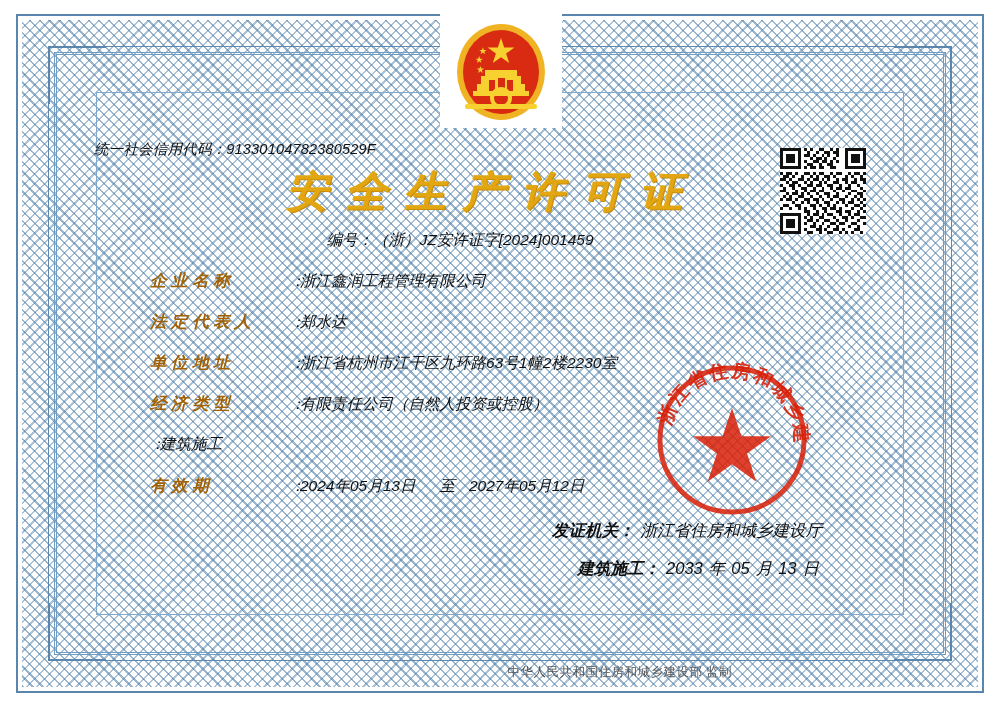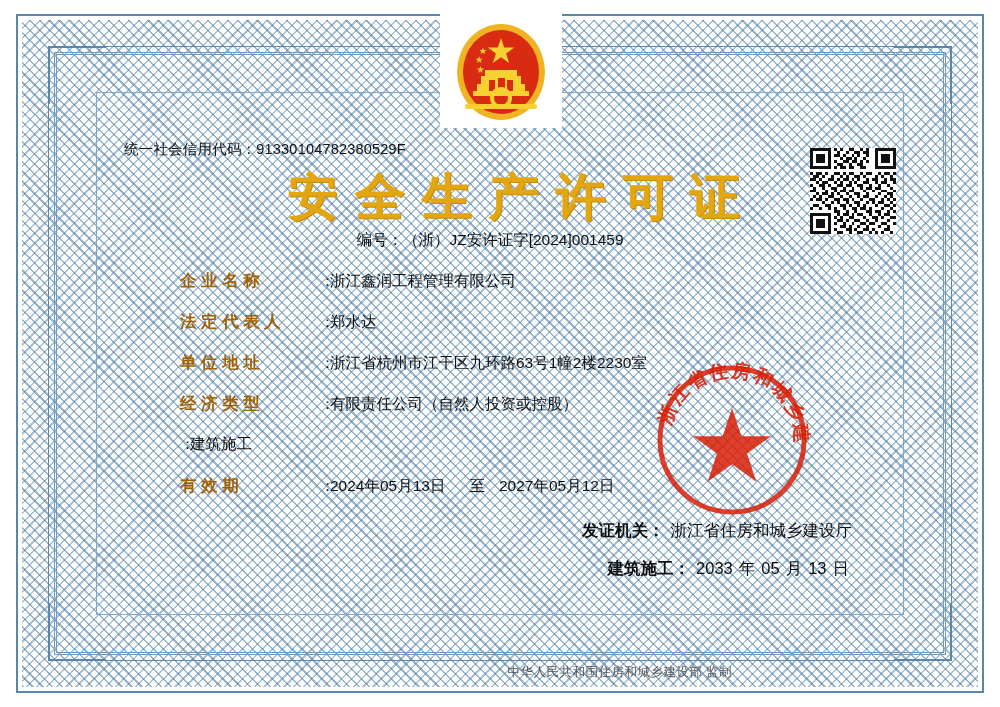--- a/index.html
+++ b/index.html
@@ -90,41 +90,41 @@
     position: absolute;
     left: 440px; top: 10px;
     width: 122px; height: 118px;
     background: #ffffff;
     z-index: 5;
   }
 
   
   .content {
     position: absolute;
-    left: 110px; top: 92px;
-    width: 760px; height: 523px;
+    left: 80px; top: 92px;
+    width: 760px; height: 523px; font-style: italic;
   }
 
   .credit-code {
     position: absolute;
     left: 14px; top: 48px;
     font-size: 14.5px;
     color: #111111;
     letter-spacing: 0.2px;
     white-space: nowrap;
   }
 
   .main-title {
     position: absolute;
     left: 0; top: 72px;
     width: 808px;
     text-align: center;
     font-family: "Liberation Serif", serif;
     font-weight: bold;
-    font-size: 50px;
+    font-size: 42px;
     letter-spacing: 17px;
     text-indent: 17px;
     color: #e2a612;
     text-shadow:
       1px 1px 0 #c98c07,
       -0.5px -0.5px 0 #f2c442;
   }
 
   .serial {
     position: absolute;

